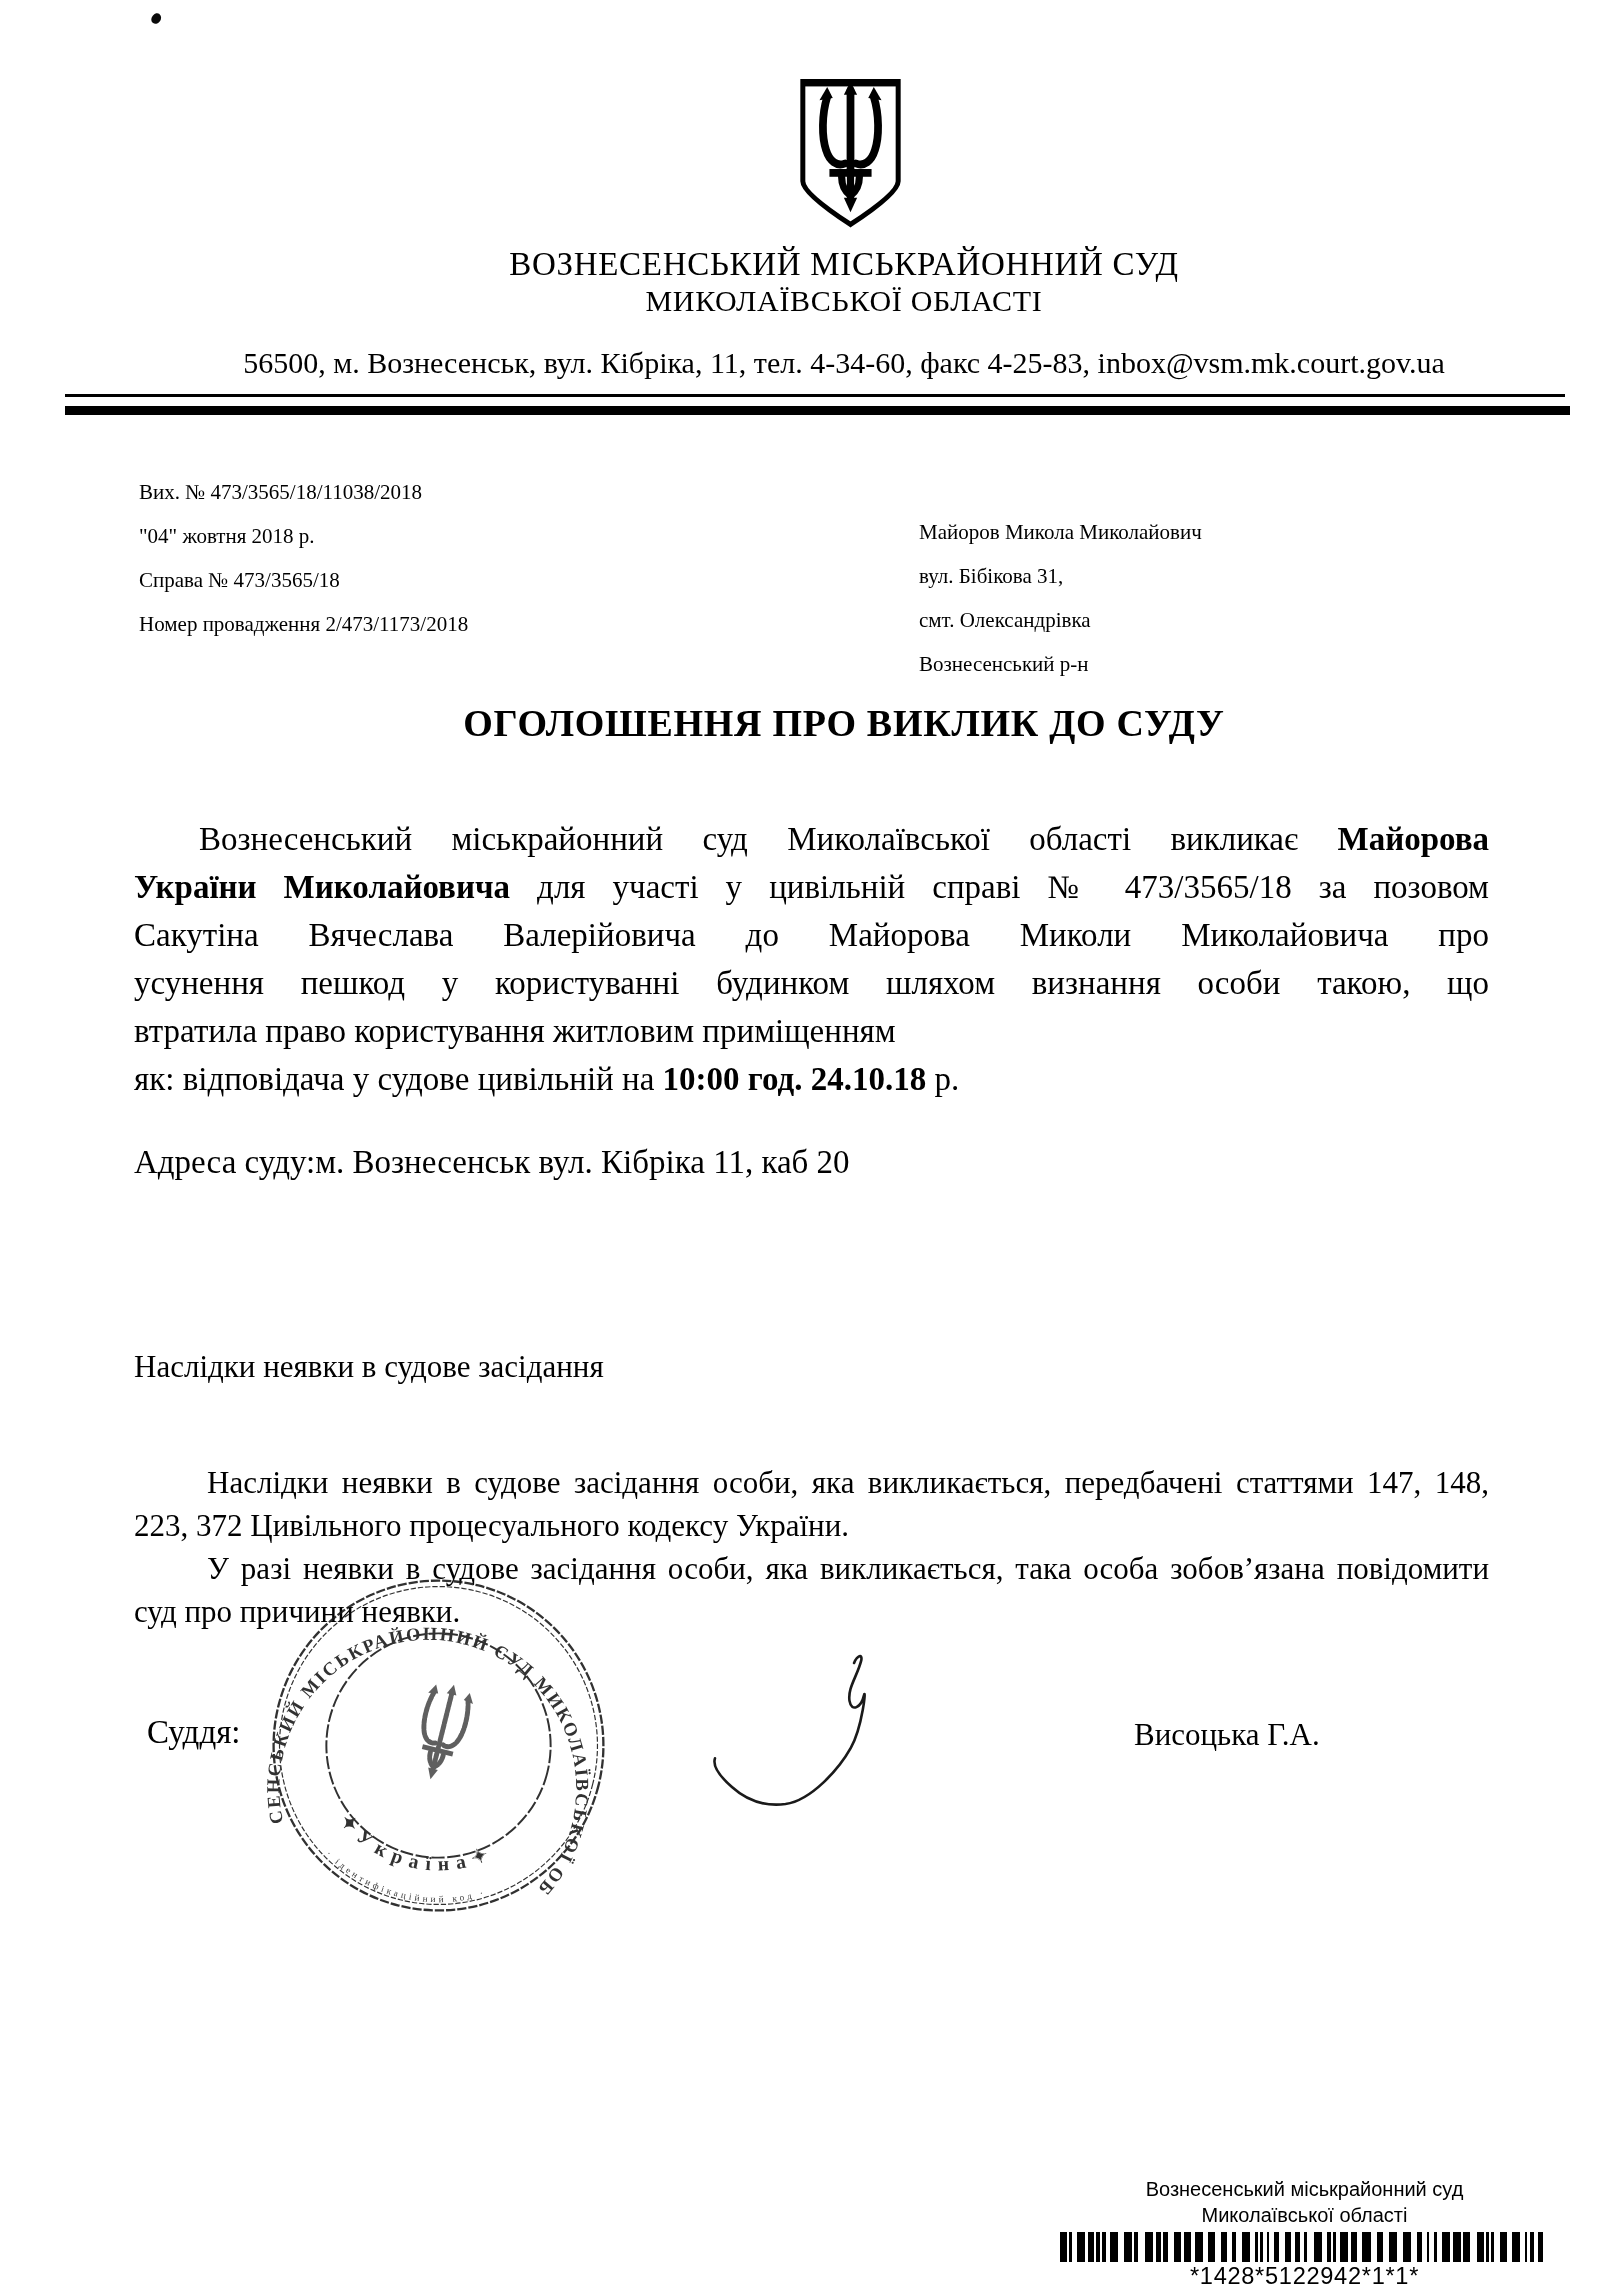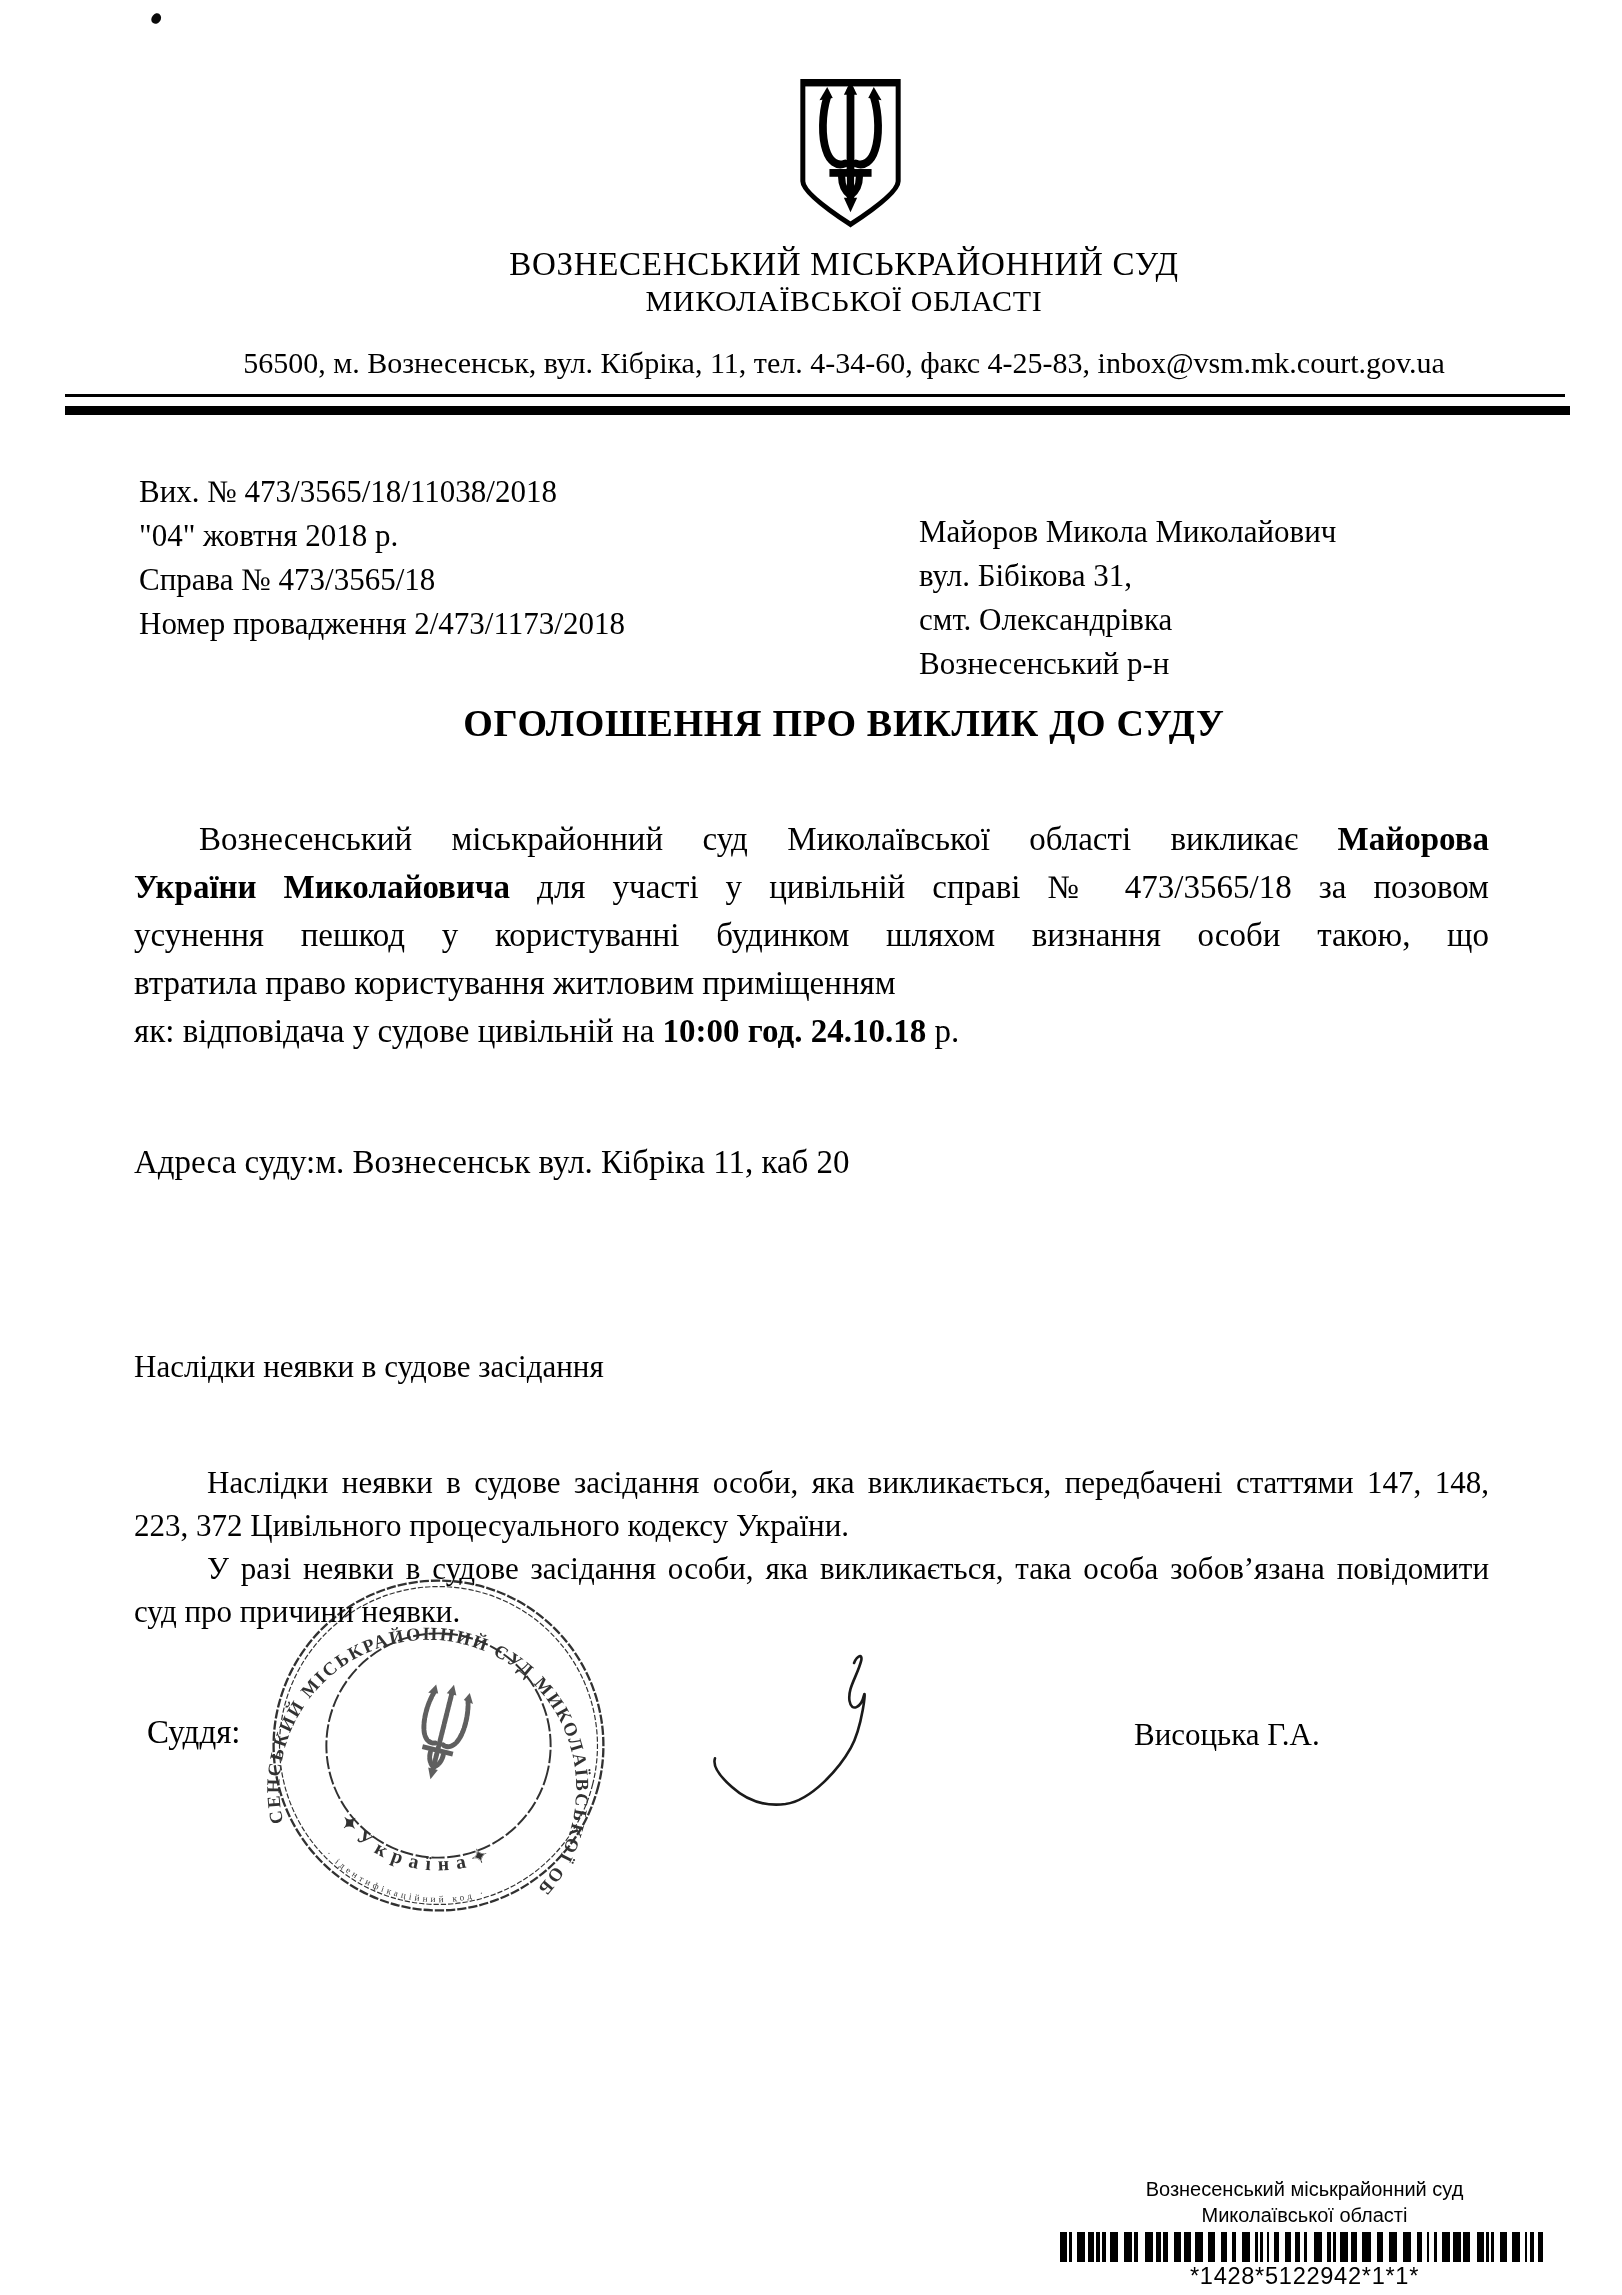--- a/index.html
+++ b/index.html
@@ -16,21 +16,21 @@
   .ink-dot{
     left:152px;top:13px;width:8.5px;height:10.5px;
     background:#0a0a0a;border-radius:45% 55% 50% 50%;
     transform:rotate(38deg);
   }
   .hdr1{top:246px;font-size:33px;letter-spacing:0.7px;}
   .hdr2{top:284px;font-size:30px;letter-spacing:0.7px;}
   .hdr-addr{top:346px;font-size:30px;}
   .rule-thin{left:65px;top:394px;width:1500px;height:3.3px;background:#000;}
   .rule-thick{left:65px;top:406px;width:1505px;height:8.5px;background:#000;}
-  .ref-col{top:470px;font-size:31px;line-height:44px;white-space:nowrap;}
+  .ref-col{top:470px;font-size:21px;line-height:44px;white-space:nowrap;}
   .ref-left{left:139px;}
   .ref-right{left:919px;margin-top:40px;}
   .doc-title{top:701px;font-size:38px;font-weight:bold;letter-spacing:0.7px;}
   .para{left:134px;width:1355px;font-size:33px;line-height:48px;}
   .p1{top:815px;}
   .jline{text-align:justify;text-align-last:justify;}
   .indent1{padding-left:65px;}
   .addr-line{left:134px;top:1144px;font-size:33px;white-space:nowrap;}
   .cons-head{left:134px;top:1349px;font-size:31px;white-space:nowrap;}
   .p2{top:1461px;font-size:31px;line-height:43px;}
@@ -97,20 +97,21 @@
     <div>вул. Бібікова 31,</div>
     <div>смт. Олександрівка</div>
     <div>Вознесенський р-н</div>
   </div>
 
   <div class="abs centered doc-title">ОГОЛОШЕННЯ ПРО ВИКЛИК ДО СУДУ</div>
 
   <div class="abs para p1">
     <div class="jline indent1"><span>Вознесенський міськрайонний суд Миколаївської області викликає </span><span class="b">Майорова</span></div>
     <div class="jline"><span class="b">України Миколайовича</span><span> для участі у цивільній справі № 473/3565/18 за позовом</span></div>
+    <div class="jline">Сакутіна Вячеслава Валерійовича до Майорова Миколи Миколайовича  про</div>
     <div class="jline">усунення пешкод  у користуванні будинком шляхом визнання особи такою, що</div>
     <div>втратила право користування житловим приміщенням</div>
     <div><span>як: відповідача у судове цивільній на </span><span class="b">10:00 год. 24.10.18</span><span> р.</span></div>
   </div>
 
   <div class="abs addr-line">Адреса суду:м. Вознесенськ вул. Кібріка 11, каб 20</div>
 
   <div class="abs cons-head">Наслідки неявки в судове засідання</div>
   <div class="abs para p2">
     <div class="jline indent2">Наслідки неявки в судове засідання особи, яка викликається, передбачені статтями 147, 148,</div>

